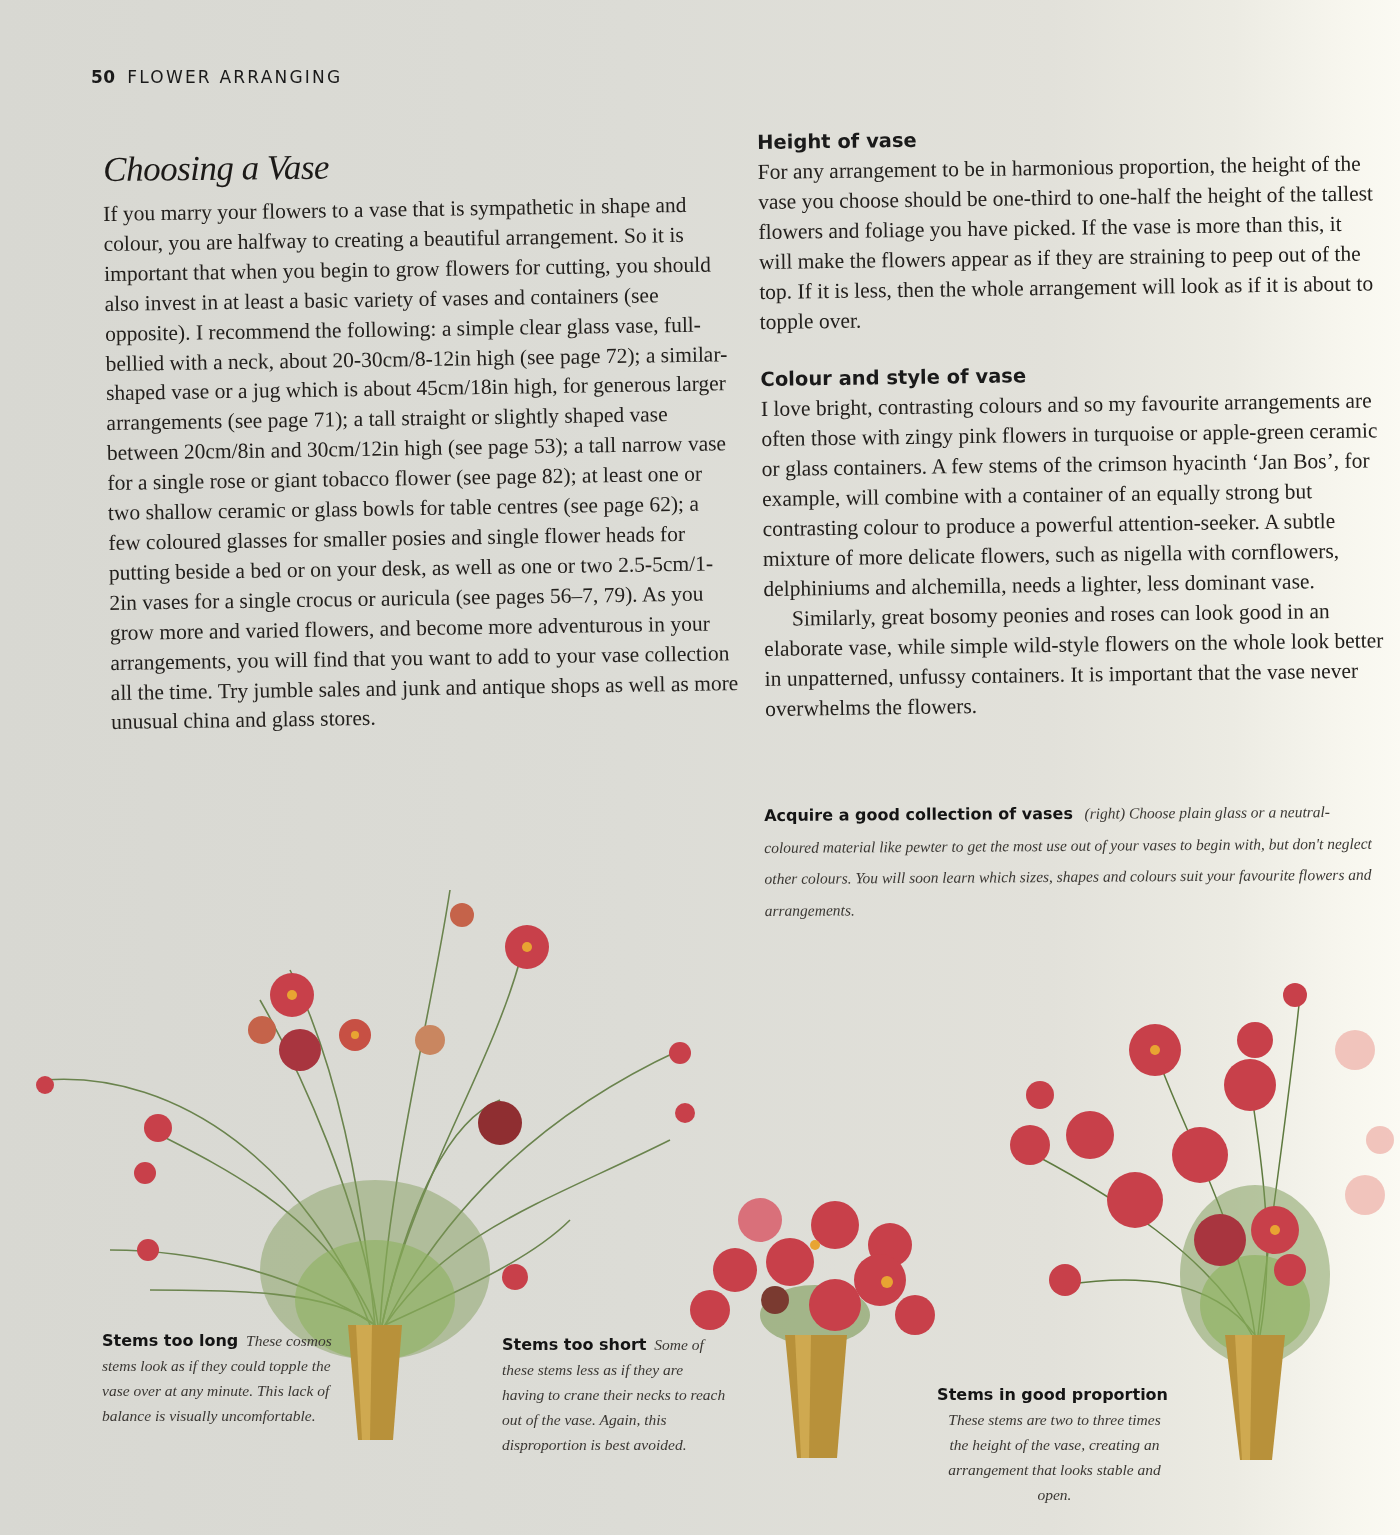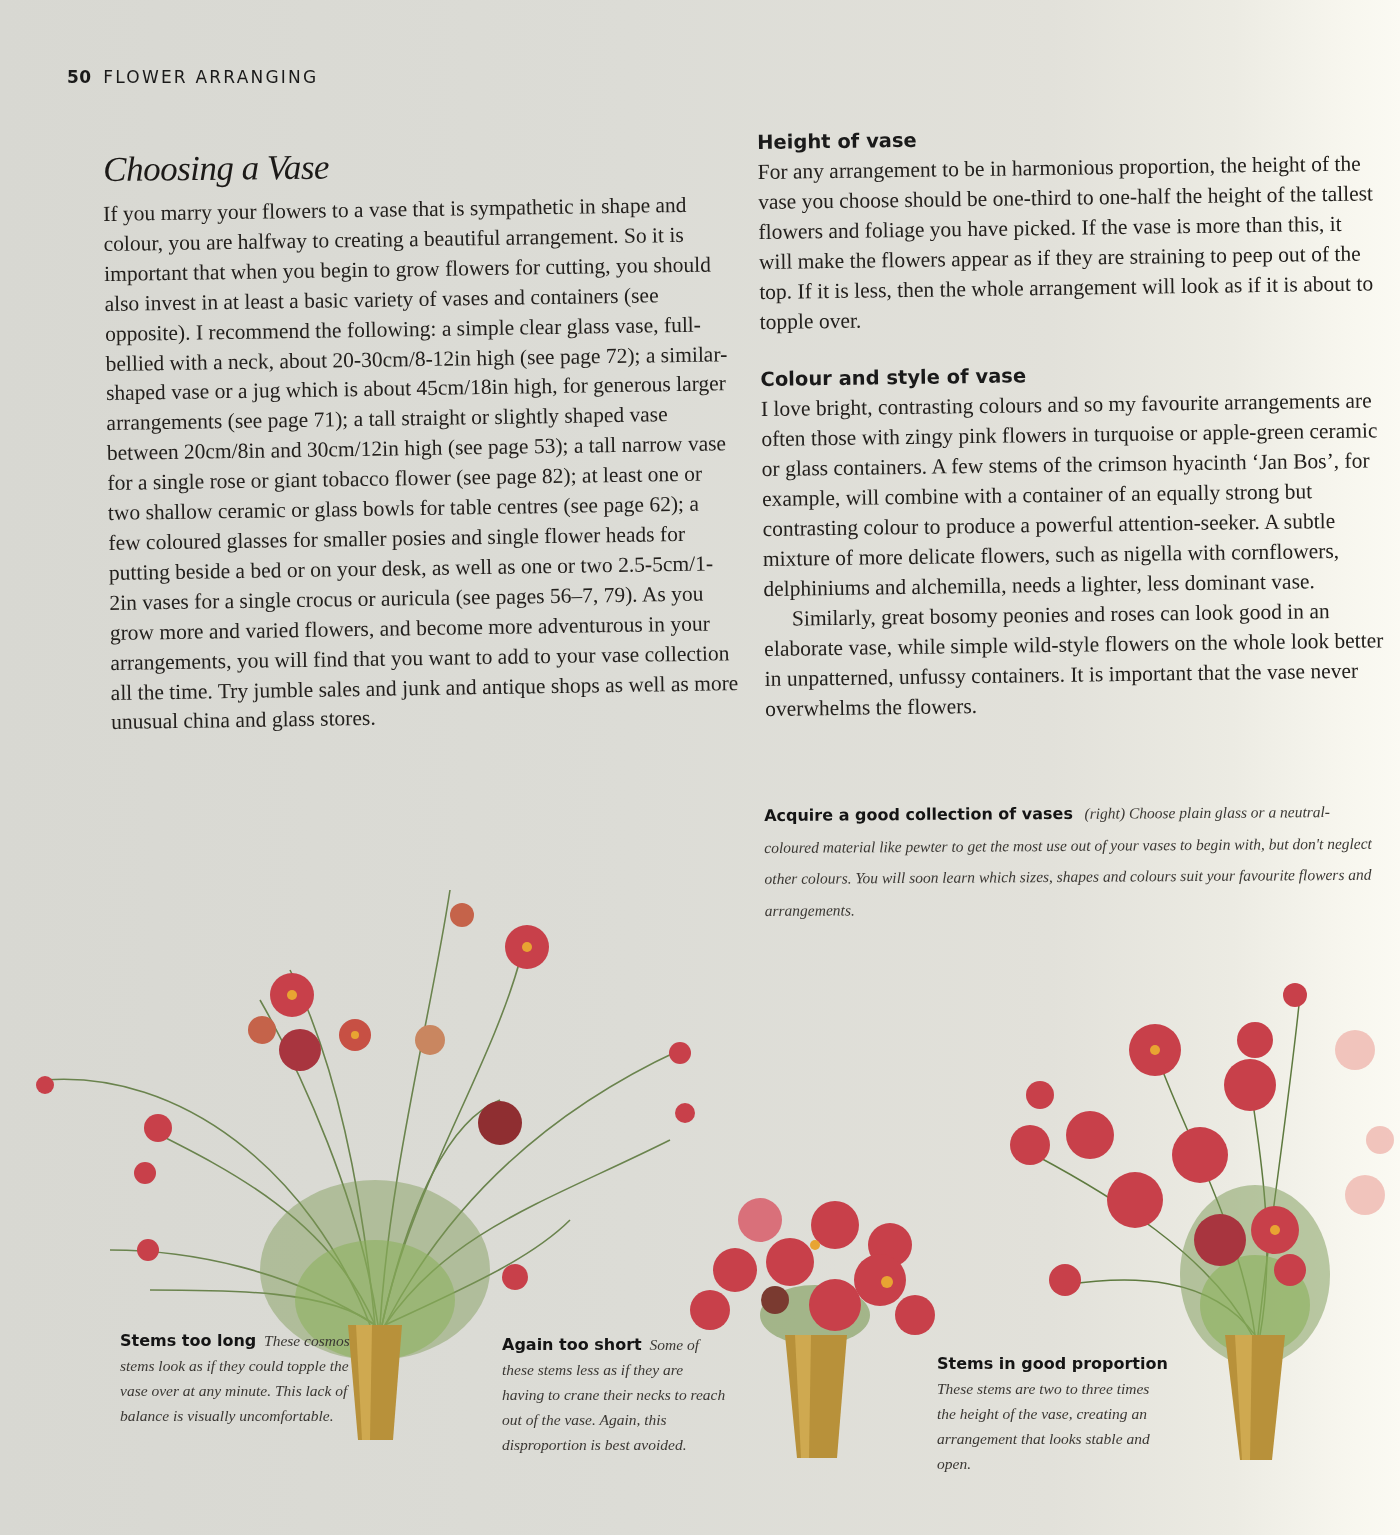--- a/index.html
+++ b/index.html
@@ -7,21 +7,21 @@
     width: 1400px; height: 1535px; overflow: hidden; position: relative;
     background: linear-gradient(90deg, #d8d8d2 0%, #dcdcd6 45%, #e2e1da 75%, #ecebe3 88%, #f7f6ee 96%, #fbfaf3 100%);
     color: #1f1d1b;
     font-family: "Liberation Serif", "DejaVu Serif", serif;
   }
   .running-head {
     position: absolute; left: 67px; top: 67px;
     font-family: "DejaVu Sans", "Liberation Sans", sans-serif;
     font-size: 17px; letter-spacing: 2.2px; color: #1a1a1a;
   }
-  .running-head .pnum { font-weight: bold; letter-spacing: 0.5px; margin-right: 4px; }
+  .running-head .pnum { font-weight: bold; letter-spacing: 0.5px; margin-right: 4px; margin-left: 24px; }
   .title {
     position: absolute; left: 103px; top: 150px; margin: 0;
     font-family: "Liberation Serif", serif; font-style: italic; font-weight: normal;
     font-size: 35px; letter-spacing: -0.5px; color: #1c1a18;
     transform: rotate(-0.6deg); transform-origin: left top;
   }
   .col {
     position: absolute; font-size: 21.5px; line-height: 29.9px; color: #23201d;
     transform-origin: left top;
   }
@@ -39,23 +39,23 @@
     font-style: normal; color: #141414; font-size: 16px;
   }
   .caption-it { font-style: italic; color: #3a3733; }
   .caption-top {
     position: absolute; left: 764px; top: 800px; width: 610px;
     font-size: 15.5px; line-height: 31.5px; transform: rotate(-0.4deg); transform-origin: left top;
   }
   .caption-small {
     position: absolute; font-size: 15.5px; line-height: 25px;
   }
-  .cap1 { left: 102px; top: 1328px; width: 230px; margin-left: 18px; }
+  .cap1 { left: 102px; top: 1328px; width: 230px; }
   .cap2 { left: 502px; top: 1332px; width: 225px; }
-  .cap3 { left: 937px; top: 1351px; width: 235px; }
+  .cap3 { left: 937px; top: 1382px; width: 235px; text-align: center; }
   .photo { position: absolute; }
   .photo svg { display: block; overflow: visible; }
 </style>
 </head>
 <body>
 
 <div class="running-head">
   <span class="pnum">50</span>
   <span>FLOWER ARRANGING</span>
 </div>
@@ -188,20 +188,20 @@
     <path d="M225 360 L 242 360 L 240 485 L 232 485 Z" fill="#d8b45a" opacity="0.7"></path>
   </svg>
 </div>
 
 <div class="caption-small cap1">
   <span class="caption-bold">Stems too long</span>&nbsp;
   <span class="caption-it">These cosmos stems look as if they could topple the vase over at any minute. This lack of balance is visually uncomfortable.</span>
 </div>
 
 <div class="caption-small cap2">
-  <span class="caption-bold">Again too short</span>&nbsp;
+  <span class="caption-bold">Stems too short</span>&nbsp;
   <span class="caption-it">Some of these stems less as if they are having to crane their necks to reach out of the vase. Again, this disproportion is best avoided.</span>
 </div>
 
 <div class="caption-small cap3">
   <span class="caption-bold">Stems in good proportion</span>&nbsp;
   <span class="caption-it">These stems are two to three times the height of the vase, creating an arrangement that looks stable and open.</span>
 </div>
 
 </body></html>

